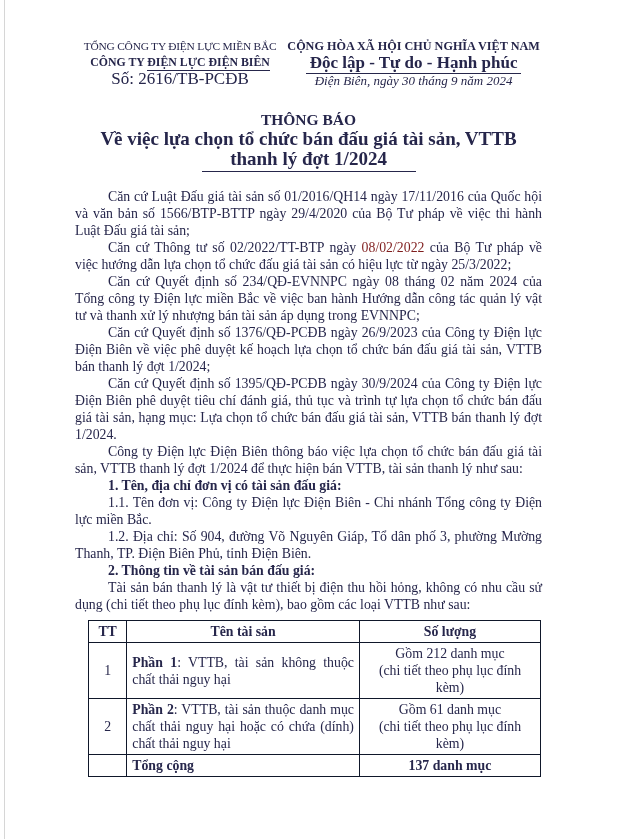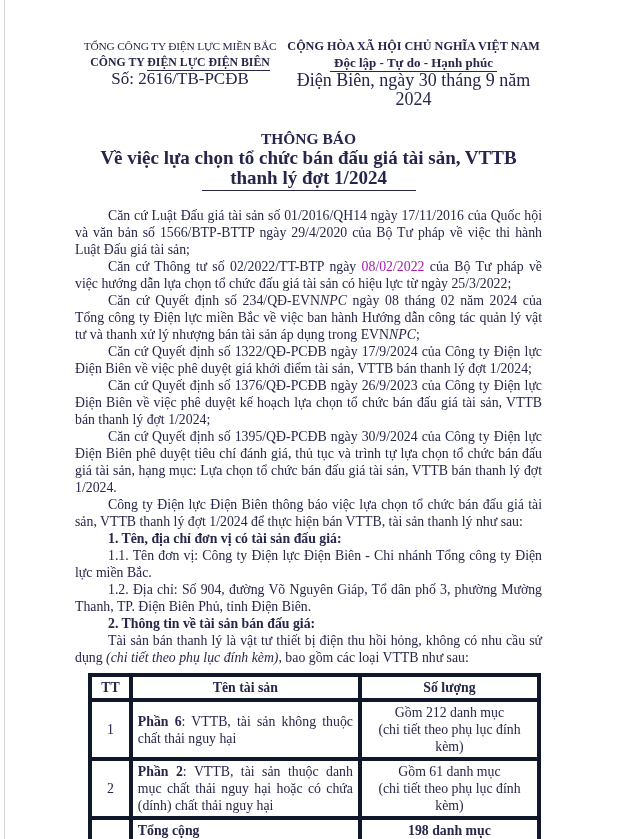--- a/index.html
+++ b/index.html
@@ -28,44 +28,44 @@
   }
   
   .doc-header { display: flex; width: 100%; }
   .hdr-left  { width: 45%; text-align: center; }
   .hdr-right { width: 55%; text-align: center; }
   .hdr-left .l1 { font-size: 11.4px; line-height: 16px; letter-spacing: -0.2px; }
   .hdr-left .l2 { font-size: 11.8px; line-height: 16px; font-weight: bold; }
   .hdr-left .l2 .u-part { border-bottom: 1px solid #26264b; padding-bottom: 1px; }
   .hdr-left .l3 { font-size: 17px; line-height: 18px; }
   .hdr-right .l1 { font-size: 12.2px; line-height: 16px; font-weight: bold; }
-  .hdr-right .l2 { font-size: 13px; line-height: 17px; font-weight: bold; }
+  .hdr-right .l2 { font-size: 17px; line-height: 17px; font-weight: bold; }
   .hdr-right .l2 .u-full { border-bottom: 1px solid #26264b; padding: 0 4px 1px 4px; }
-  .hdr-right .l3 { font-size: 18px; line-height: 19px; }
+  .hdr-right .l3 { font-size: 13px; line-height: 19px; font-style: italic; }
   
   .title-block { text-align: center; margin-top: 20px; }
   .doc-title { font-size: 15.5px; font-weight: bold; line-height: 19px; }
   .doc-subtitle { font-size: 19px; font-weight: bold; line-height: 20px; }
   .title-rule { width: 214px; height: 0; border-bottom: 1.6px solid #26264b; margin: 2px auto 0 auto; }
   
   .body-text { margin-top: 16px; font-size: 13.8px; line-height: 17px; text-align: justify; }
   .para { margin: 0; text-indent: 33px; }
   .para.bold { font-weight: bold; }
-  .em-i { font-style: italic; }
-  .date-hl { color: #a21caf; }
+  .em-i { }
+  .date-hl { color: #7f1d1d; }
   
   table.asset-table {
     border-collapse: collapse;
     margin: 7px 0 0 13px;
     width: 453px;
     font-size: 13.8px;
     line-height: 17px;
   }
   .asset-table td, .asset-table th {
-    border: 4px solid #0f172a;
+    border: 1px solid #0f172a;
     padding: 2px 5px;
     vertical-align: middle;
   }
   .asset-table th { font-weight: bold; text-align: center; padding: 2px 3px; }
   .col-tt { width: 28px; text-align: center; }
   .col-name { width: 232px; text-align: justify; }
   .col-qty { width: 178px; text-align: center; }
   .total-label { font-weight: bold; }
   .total-value { font-weight: bold; text-align: center; }
 </style>
@@ -92,56 +92,55 @@
     <div class="title-block">
       <div class="doc-title">THÔNG BÁO</div>
       <div class="doc-subtitle">Về việc lựa chọn tổ chức bán đấu giá tài sản, VTTB thanh lý đợt 1/2024</div>
       <div class="title-rule"></div>
     </div>
 
     <div class="body-text">
       <p class="para">Căn cứ Luật Đấu giá tài sản số 01/2016/QH14 ngày 17/11/2016 của Quốc hội và văn bản số 1566/BTP-BTTP ngày 29/4/2020 của Bộ Tư pháp về việc thi hành Luật Đấu giá tài sản;</p>
       <p class="para"><span>Căn cứ Thông tư số 02/2022/TT-BTP ngày </span><span class="date-hl">08/02/2022</span><span> của Bộ Tư pháp về việc hướng dẫn lựa chọn tổ chức đấu giá tài sản có hiệu lực từ ngày 25/3/2022;</span></p>
       <p class="para"><span>Căn cứ Quyết định số 234/QĐ-EVN</span><span class="em-i">NPC</span><span> ngày 08 tháng 02 năm 2024 của Tổng công ty Điện lực miền Bắc về việc ban hành Hướng dẫn công tác quản lý vật tư và thanh xử lý nhượng bán tài sản áp dụng trong EVN</span><span class="em-i">NPC</span><span>;</span></p>
-      <p class="para">Căn cứ Quyết định số 1322/QĐ-PCĐB ngày 17/9/2024 của Công ty Điện lực Điện Biên về việc phê duyệt giá khởi điểm tài sản, VTTB bán thanh lý đợt 1/2024;</p>
       <p class="para">Căn cứ Quyết định số 1376/QĐ-PCĐB ngày 26/9/2023 của Công ty Điện lực Điện Biên về việc phê duyệt kế hoạch lựa chọn tổ chức bán đấu giá tài sản, VTTB bán thanh lý đợt 1/2024;</p>
       <p class="para">Căn cứ Quyết định số 1395/QĐ-PCĐB ngày 30/9/2024 của Công ty Điện lực Điện Biên phê duyệt tiêu chí đánh giá, thủ tục và trình tự lựa chọn tổ chức bán đấu giá tài sản, hạng mục: Lựa chọn tổ chức bán đấu giá tài sản, VTTB bán thanh lý đợt 1/2024.</p>
       <p class="para">Công ty Điện lực Điện Biên thông báo việc lựa chọn tổ chức bán đấu giá tài sản, VTTB thanh lý đợt 1/2024 để thực hiện bán VTTB, tài sản thanh lý như sau:</p>
       <p class="para bold">1. Tên, địa chỉ đơn vị có tài sản đấu giá:</p>
       <p class="para">1.1. Tên đơn vị: Công ty Điện lực Điện Biên - Chi nhánh Tổng công ty Điện lực miền Bắc.</p>
       <p class="para">1.2. Địa chỉ: Số 904, đường Võ Nguyên Giáp, Tổ dân phố 3, phường Mường Thanh, TP. Điện Biên Phủ, tỉnh Điện Biên.</p>
       <p class="para bold">2. Thông tin về tài sản bán đấu giá:</p>
       <p class="para"><span>Tài sản bán thanh lý là vật tư thiết bị điện thu hồi hỏng, không có nhu cầu sử dụng </span><span class="em-i">(chi tiết theo phụ lục đính kèm)</span><span>, bao gồm các loại VTTB như sau:</span></p>
     </div>
 
     <table class="asset-table">
       <tbody>
           <tr>
         <th class="col-tt">TT</th>
         <th class="col-name">Tên tài sản</th>
         <th class="col-qty">Số lượng</th>
       </tr>
       <tr>
         <td class="col-tt">1</td>
-        <td class="col-name"><b>Phần 6</b><span>: VTTB, tài sản không thuộc chất thải nguy hại</span></td>
+        <td class="col-name"><b>Phần 1</b><span>: VTTB, tài sản không thuộc chất thải nguy hại</span></td>
         <td class="col-qty">
               <div>Gồm 212 danh mục</div>
               <div>(chi tiết theo phụ lục đính kèm)</div>
             </td>
       </tr>
       <tr>
         <td class="col-tt">2</td>
         <td class="col-name"><b>Phần 2</b><span>: VTTB, tài sản thuộc danh mục chất thải nguy hại hoặc có chứa (dính) chất thải nguy hại</span></td>
         <td class="col-qty">
               <div>Gồm 61 danh mục</div>
               <div>(chi tiết theo phụ lục đính kèm)</div>
             </td>
       </tr>
       <tr>
         <td class="col-tt"></td>
         <td class="col-name total-label">Tổng cộng</td>
-        <td class="col-qty total-value">198 danh mục</td>
+        <td class="col-qty total-value">137 danh mục</td>
       </tr>
     </tbody>
       </table>
 
   </div>
 </div>
 
 </body></html>

